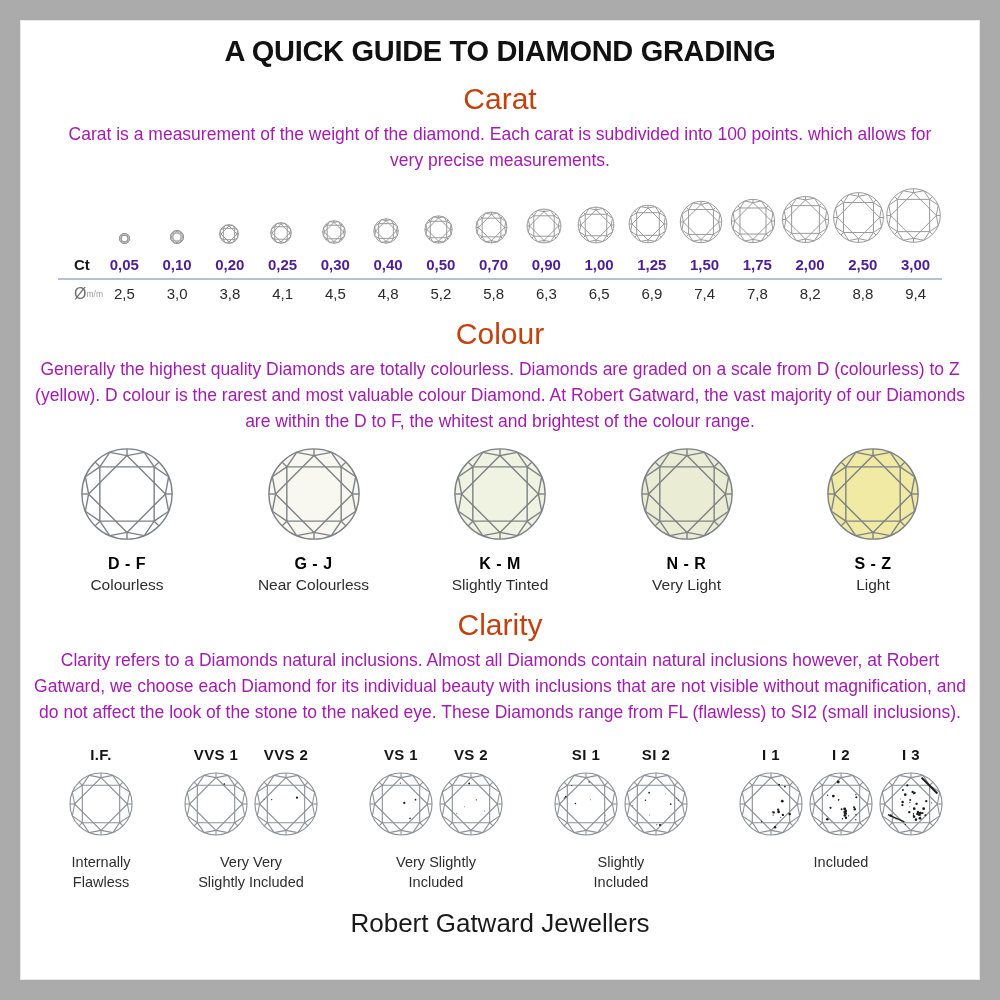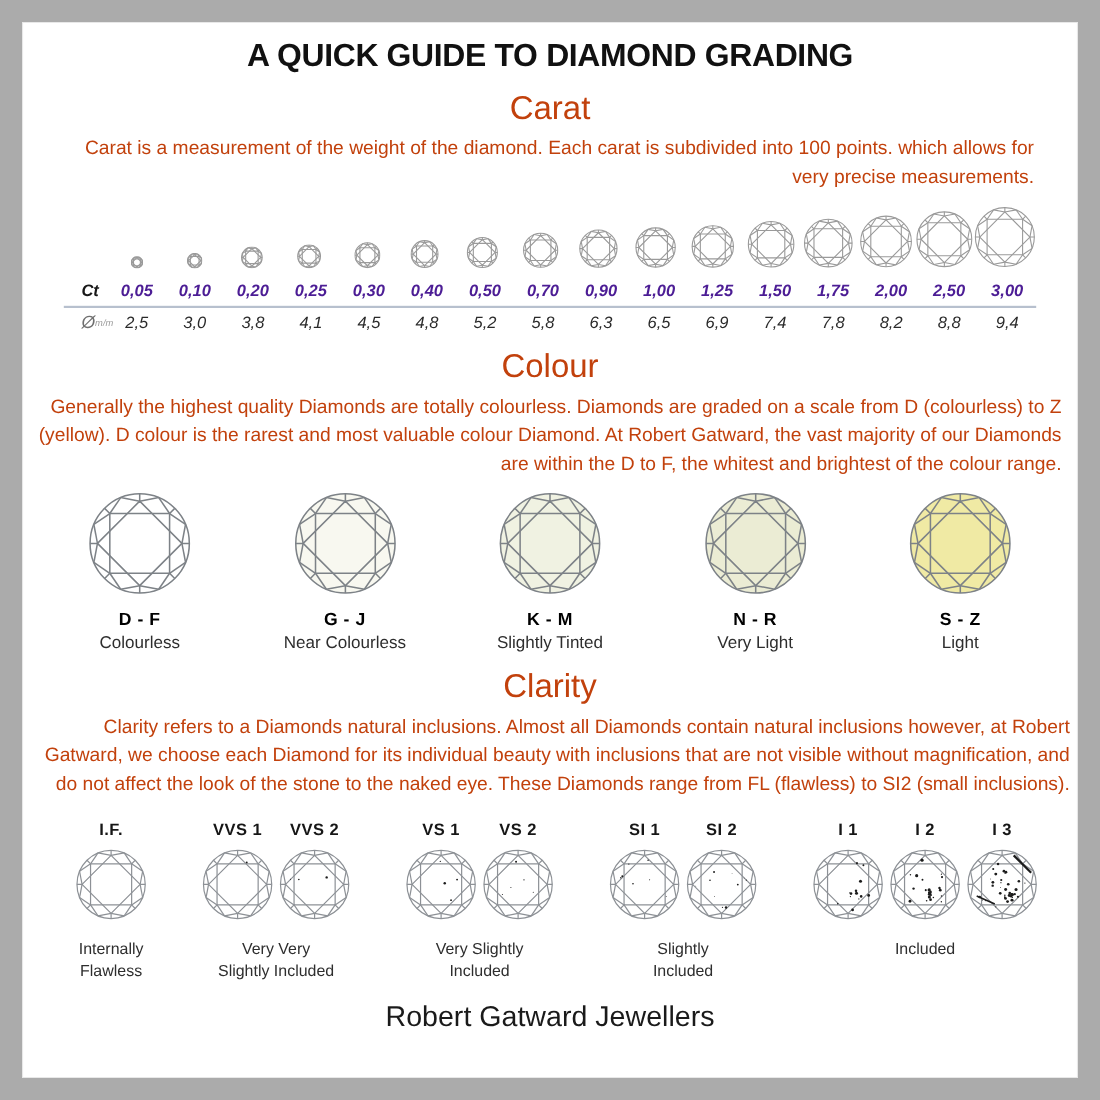--- a/index.html
+++ b/index.html
@@ -24,29 +24,29 @@
     margin-top:15px;
     color:#111;
   }
   .section-heading{
     text-align:center;
     font-size:30px;font-weight:400;
     color:#c2410c;
     margin-top:14px;
   }
   .section-desc{
-    text-align:right;
+    text-align:center;
     font-size:17.5px;line-height:1.48;
-    color:#c2410c;
+    color:#a21caf;
     margin:6px auto 0 auto;
     max-width:920px;
   }
   
   .carat-scale{width:884px;margin:10px auto 0 auto;}
-  .carat-grid{display:grid;grid-template-columns:40px repeat(16,1fr);align-items:end;font-style:italic;}
+  .carat-grid{display:grid;grid-template-columns:40px repeat(16,1fr);align-items:end;}
   .stone-cell{display:flex;justify-content:center;align-items:flex-end;height:60px;}
   .ct-row{margin-top:12px;padding-bottom:5px;border-bottom:2px solid #b7c0ce;align-items:center;}
   .mm-row{padding-top:5px;align-items:center;}
   .num-cell{text-align:center;font-size:15px;}
   .ct-row .num-cell{font-weight:700;color:#4c1d95;}
   .mm-row .num-cell{font-weight:400;color:#2a2a2a;}
   .row-label{font-size:15px;font-weight:700;color:#181818;padding-left:16px;}
   .row-label .dia-sym{font-weight:400;color:#6f6f6f;font-size:16px;}
   .row-label .unit{font-size:8.5px;color:#9a9a9a;vertical-align:2px;font-weight:400;}
   

